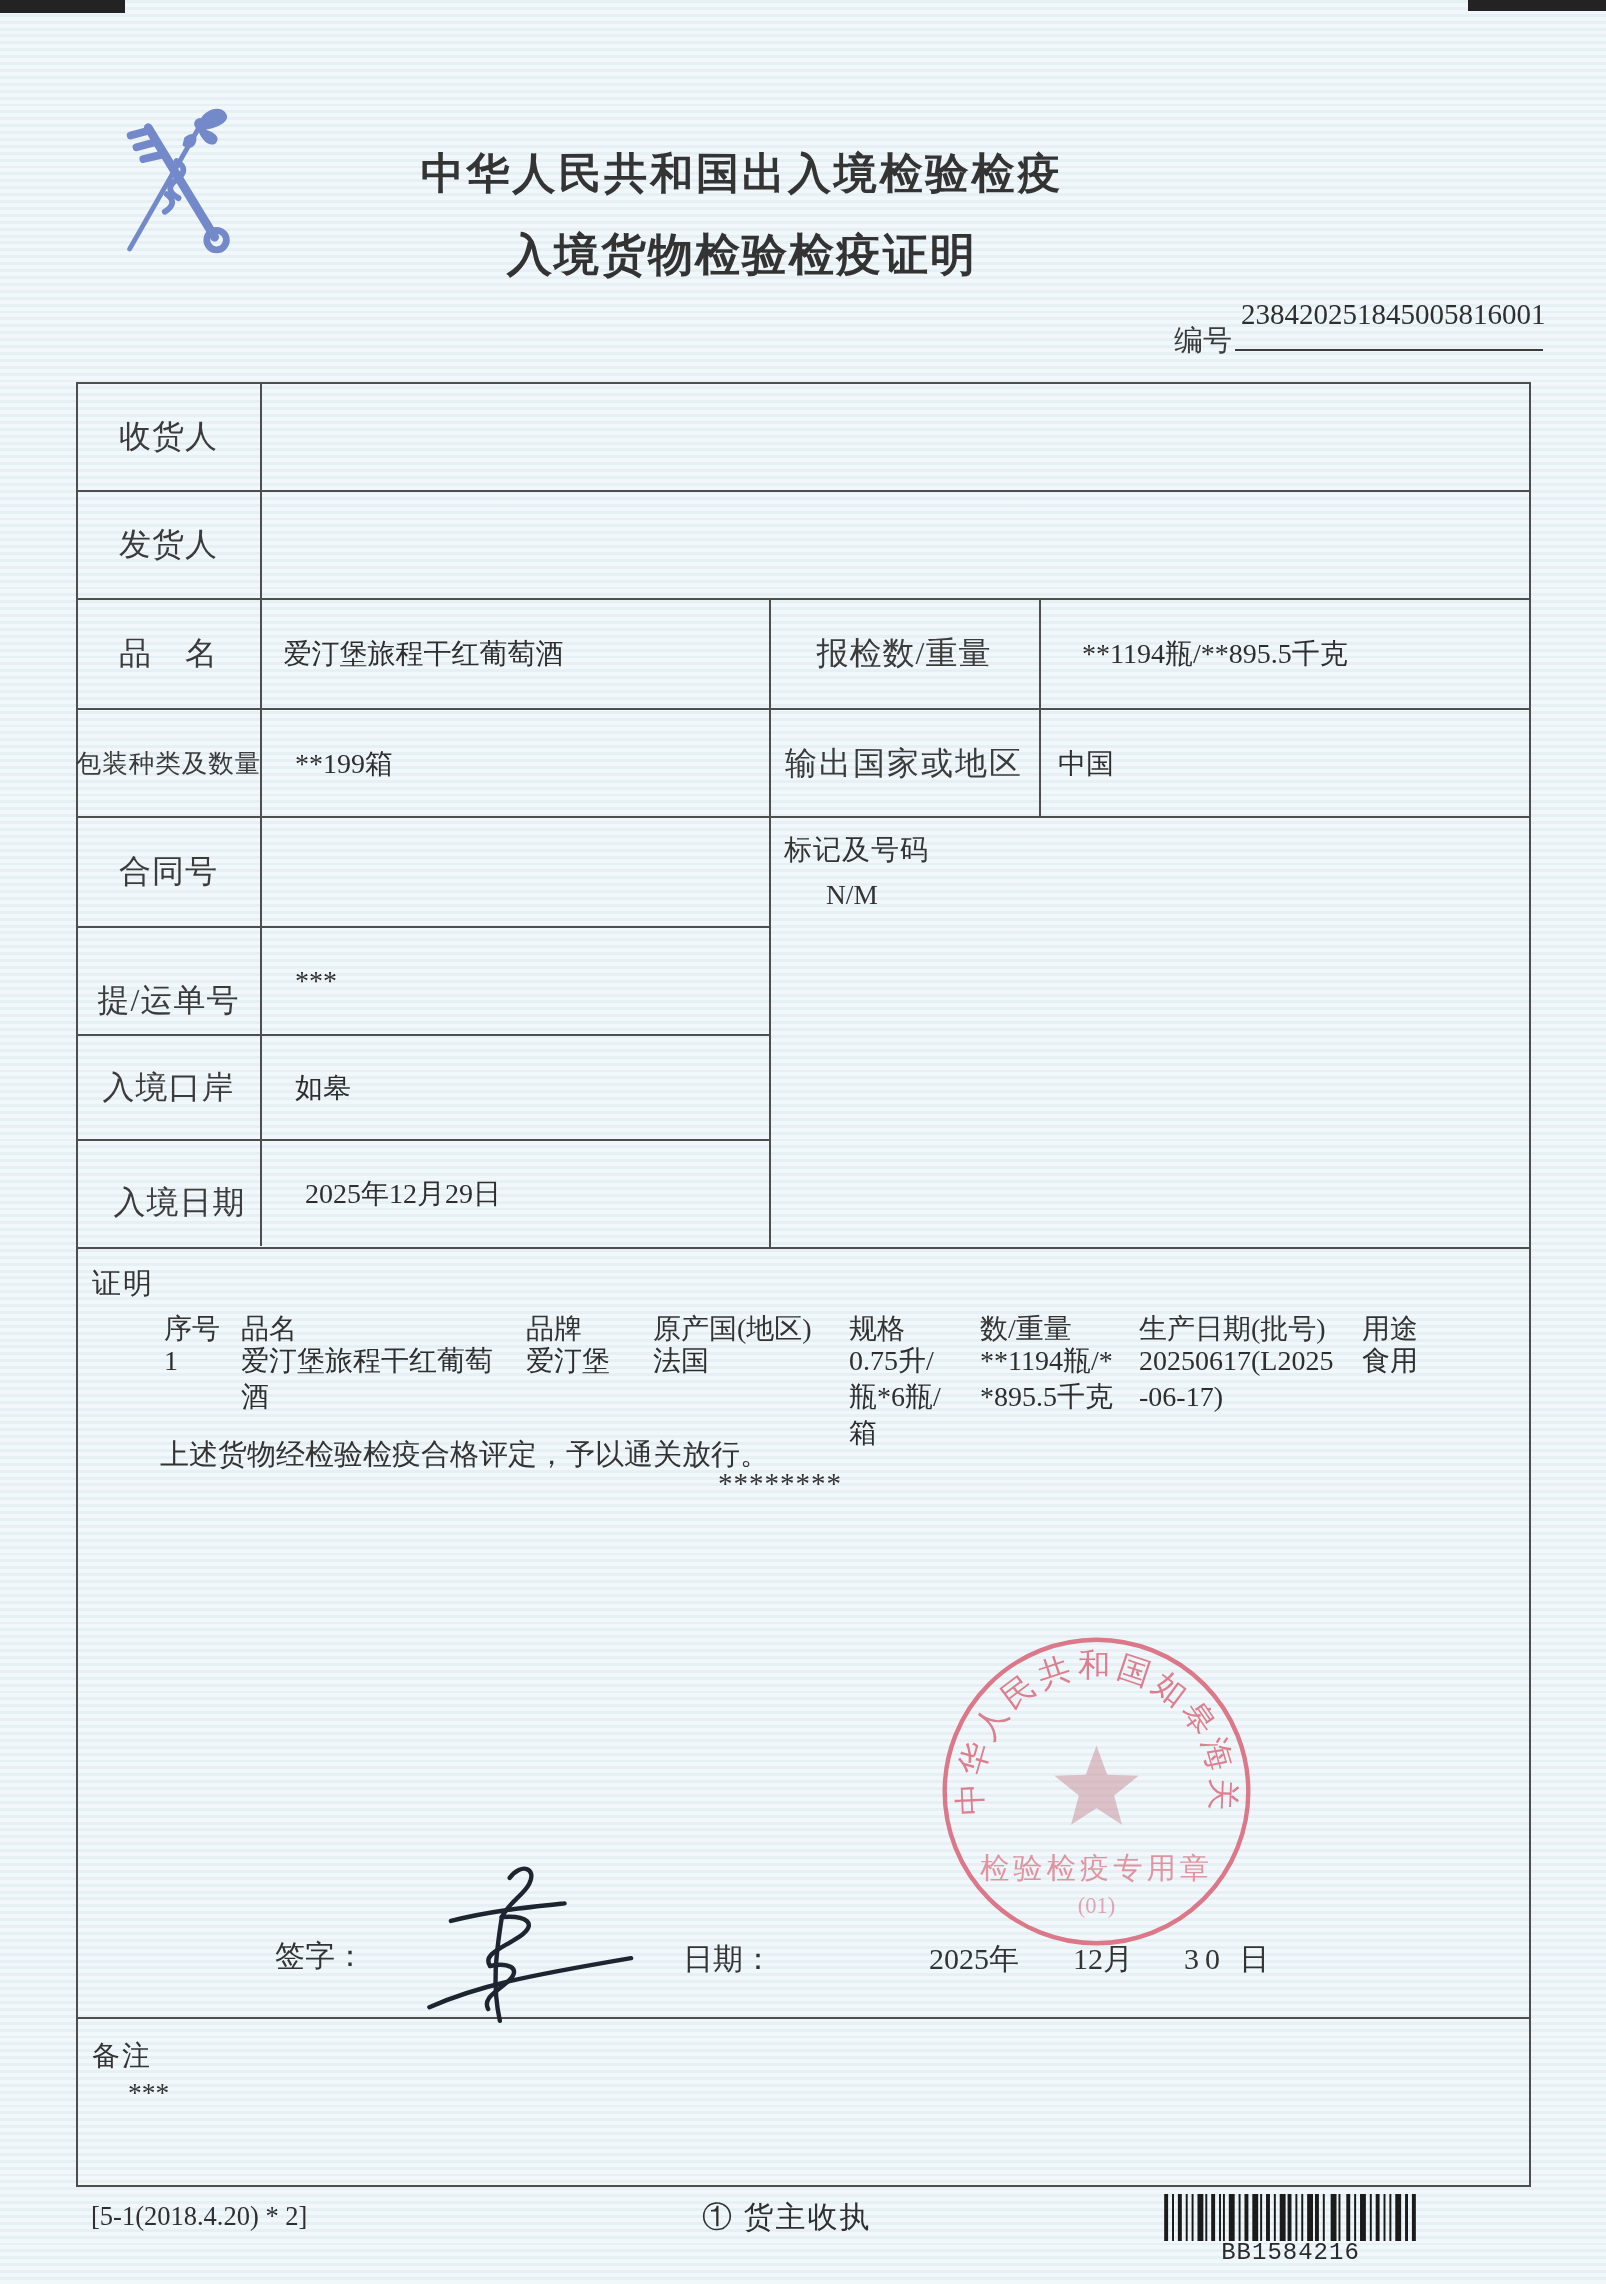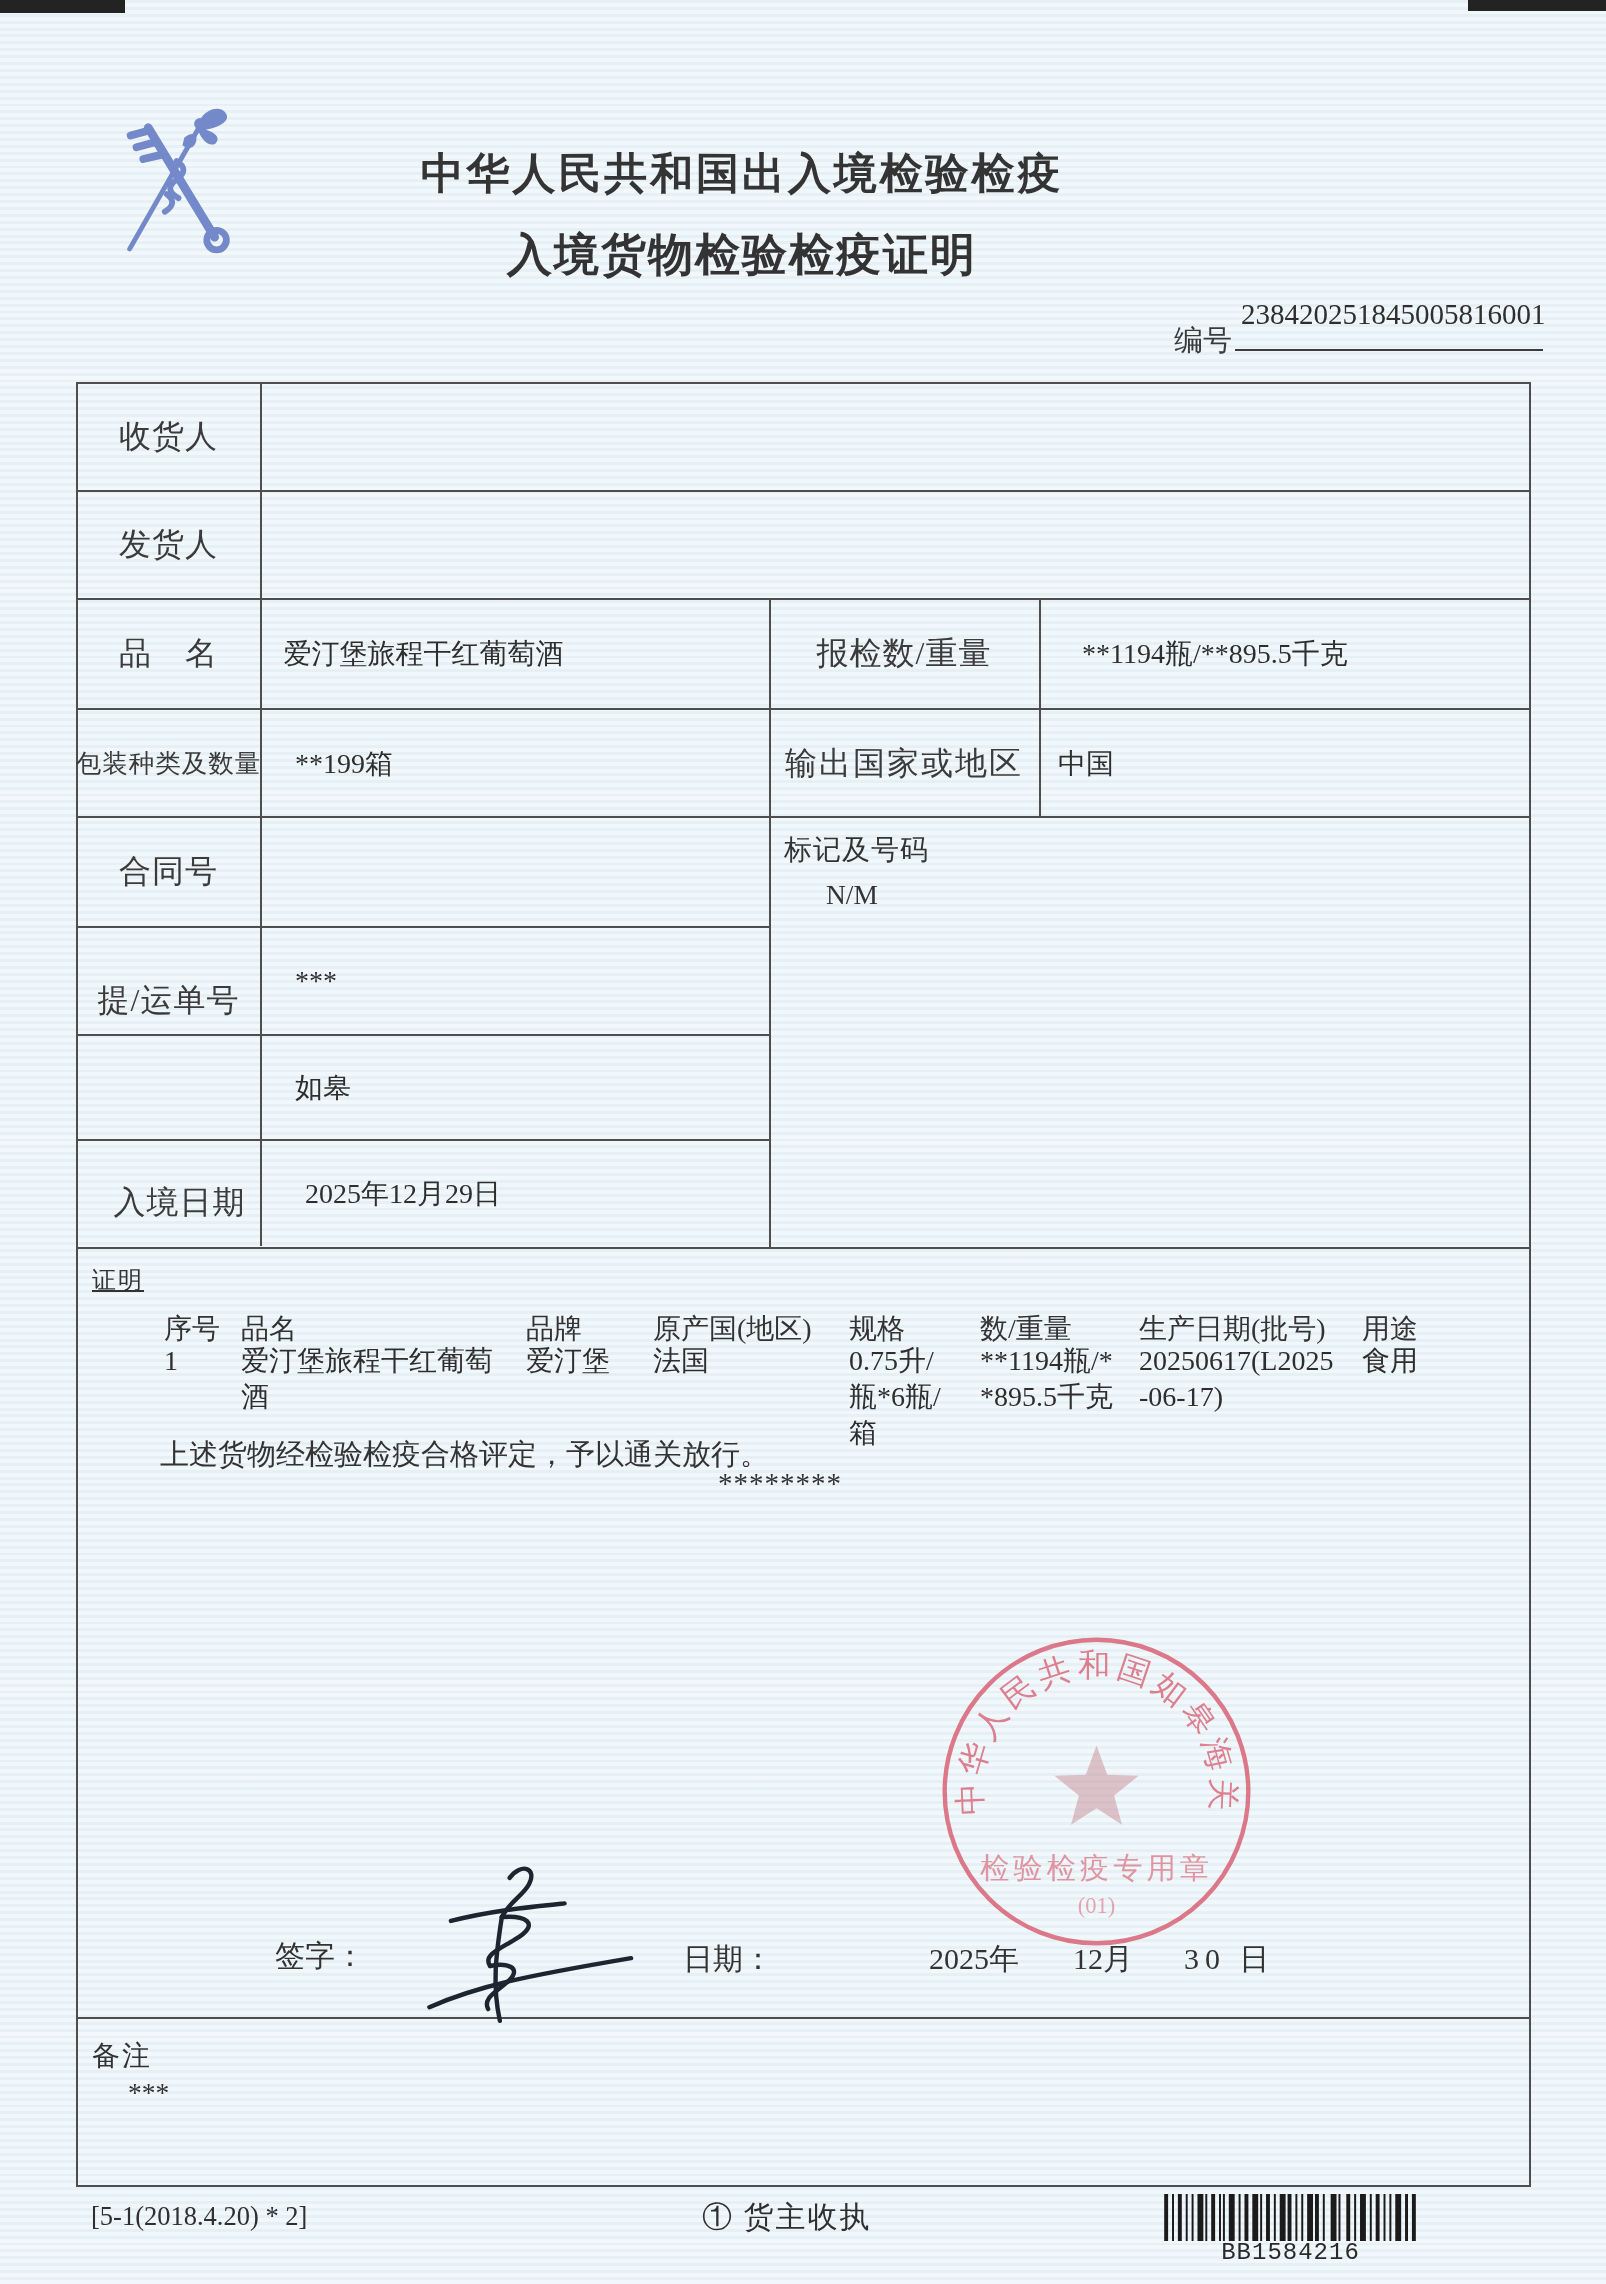--- a/index.html
+++ b/index.html
@@ -112,26 +112,27 @@
 
   <div class="lblcell" style="left:78px;top:818px;width:181px;height:108px;">合同号</div>
   <div class="valcell" style="left:262px;top:818px;width:506px;height:108px;padding-left:21.6px;"></div>
 
   <div class="freetext" style="left:784px;top:831px;font-size:28px;letter-spacing:1px;">标记及号码</div>
   <div class="freetext" style="left:826px;top:880px;font-size:27.4px;">N/M</div>
 
   <div class="lblcell" style="left:78px;top:928px;width:181px;height:106px;margin-top:20px;">提/运单号</div>
   <div class="valcell" style="left:262px;top:928px;width:506px;height:106px;padding-left:33px;">***</div>
 
+  <div class="lblcell" style="left:78px;top:1036px;width:181px;height:103px;">入境口岸</div>
   <div class="valcell" style="left:262px;top:1036px;width:506px;height:103px;padding-left:33px;">如皋</div>
 
   <div class="lblcell" style="left:89px;top:1141px;width:181px;height:106px;margin-top:9px;">入境日期</div>
   <div class="valcell" style="left:262px;top:1141px;width:506px;height:106px;padding-left:43px;">2025年12月29日</div>
 
-  <div class="freetext" style="left:92px;top:1264px;font-size:24px;letter-spacing:2px;text-decoration:underline;">证明</div>
+  <div class="freetext" style="left:92px;top:1264px;font-size:29px;letter-spacing:2px;">证明</div>
 
   <div>
     <span class="freetext" style="left:164px;top:1310px;">序号</span>
     <span class="freetext" style="left:241px;top:1310px;">品名</span>
     <span class="freetext" style="left:526px;top:1310px;">品牌</span>
     <span class="freetext" style="left:653px;top:1310px;">原产国(地区)</span>
     <span class="freetext" style="left:849px;top:1310px;">规格</span>
     <span class="freetext" style="left:980px;top:1310px;">数/重量</span>
     <span class="freetext" style="left:1139px;top:1310px;">生产日期(批号)</span>
     <span class="freetext" style="left:1362px;top:1310px;">用途</span>

